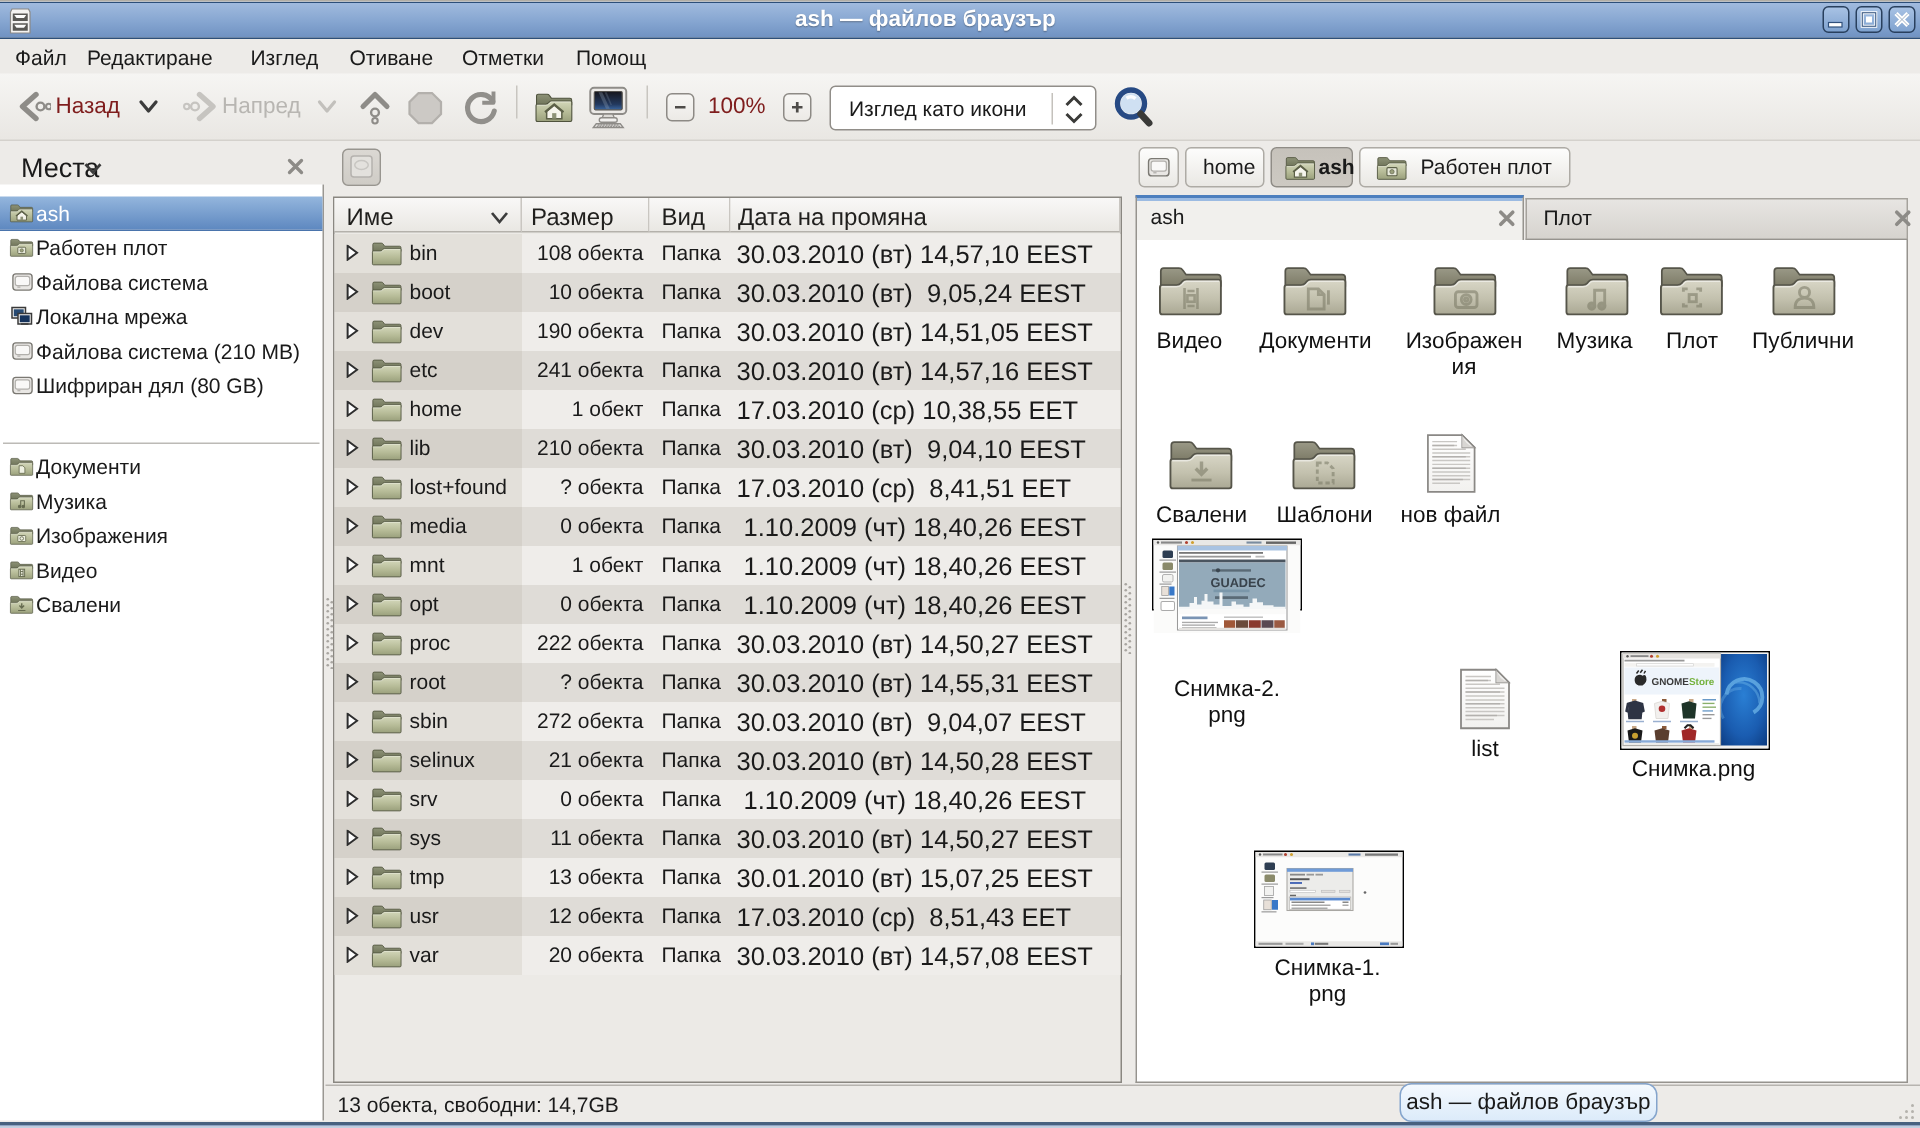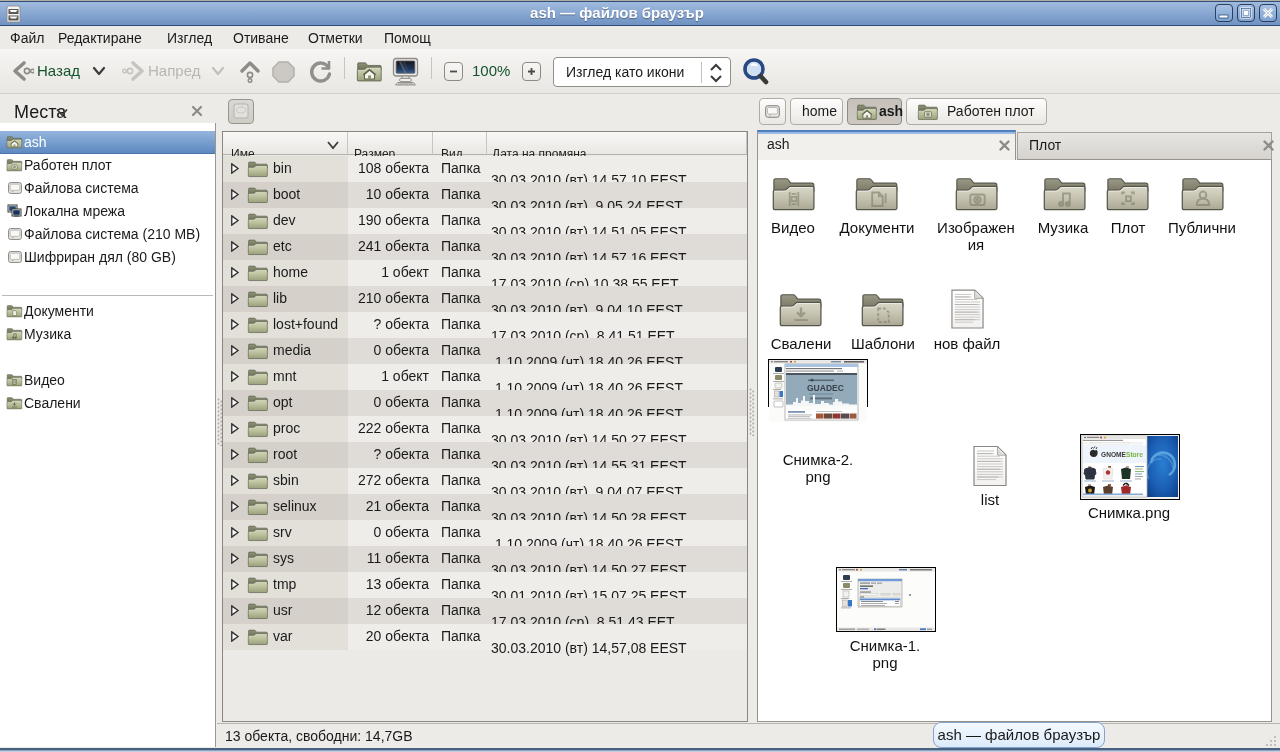--- a/index.html
+++ b/index.html
@@ -5,41 +5,41 @@
 html,body{width:1280px;height:752px;overflow:hidden}
 body{font-family:"Liberation Sans",sans-serif;font-size:13px;color:#1a1a1a;background:#edebe8;position:relative}
 .abs{position:absolute}
 .titlebar{left:0;top:0;width:1280px;height:26px;background:linear-gradient(#a3bcdf,#86a6d1 55%,#7092c2);border-top:1px solid #b2aea6;border-bottom:1px solid #2d4f79;box-shadow:inset 0 1px 0 #2d4f79,inset 0 2px 0 #9fb9de}
 .titlebar .tt{position:absolute;left:0;width:1234px;top:3px;text-align:center;color:#fff;font-weight:bold;font-size:15px;text-shadow:0 1px 1px rgba(0,0,0,.35)}
 .wbtn{position:absolute;top:3px;width:18px;height:18px;border:1px solid #29405e;border-radius:4px;background:linear-gradient(#a8c2e4,#7fa2cf)}
 .menubar{left:0;top:27px;width:1280px;height:22px;background:#edebe8}
 .menubar span{position:absolute;top:3px;font-size:14px}
 .toolbar{left:0;top:49px;width:1280px;height:45px;background:linear-gradient(#f6f5f3,#e9e7e3);border-bottom:1px solid #d4d1cc}
 .tsep{position:absolute;top:57px;width:1px;height:22px;background:#c8c5c0}
-.tbtxt{position:absolute;font-size:14px;color:#14532d}
+.tbtxt{position:absolute;font-size:14px;color:#7f1d1d}
 .graytxt{color:#b8b6b2}
 .sqbtn{position:absolute;width:19px;height:19px;border:1px solid #8d8a85;border-radius:4px;background:linear-gradient(#f7f6f4,#eceae6)}
 .combo{position:absolute;left:553px;top:57px;width:178px;height:30px;background:#fff;border:1px solid #918e89;border-radius:4px}
 .combo .ctext{position:absolute;left:12px;top:6px;font-size:14px}
 .crumbbtn{position:absolute;top:98px;height:27px;border:1px solid #aeaba5;border-radius:4px;background:linear-gradient(#fdfdfc,#eae8e4)}
 .crumbbtn.pressed{background:linear-gradient(#c6c2bb,#cdc9c2);border-color:#8f8c86}
 .sidebar-hdr{left:0;top:99px;width:216px;height:24px;background:#edebe8}
 .sidebar{left:0;top:123px;width:216px;height:624px;background:#fff;border-right:1px solid #9a9792}
 .srow{position:absolute;left:0;width:215px;height:23px}
 .srow .lbl{position:absolute;left:24px;top:3px;font-size:14px}
 .ssel{background:linear-gradient(#94b6dd,#5e88c0);border-bottom:1px solid #4a74ac}
 .ssel .lbl{color:#fff}
 .listpane{left:222px;top:131px;width:526px;height:591px;border:1px solid #8a8781;background:#eceae6}
 .lhdr{position:absolute;left:0;top:0;height:23px;background:linear-gradient(#f9f8f7,#e9e7e3);border-right:1px solid #c9c6c1;border-bottom:1px solid #b4b1ab}
-.lhdr span{position:absolute;top:15px;font-size:12px;color:#201f1d}
+.lhdr span{position:absolute;top:5px;font-size:16px;color:#201f1d}
 .lrow{position:absolute;left:0;width:524px;height:26px}
 .lrow .nm{position:absolute;left:50px;top:4px;font-size:14px}
 .lrow .sz{position:absolute;left:126px;top:4px;width:80px;text-align:right;font-size:14px}
 .lrow .tp{position:absolute;left:218px;top:4px;font-size:14px}
-.lrow .dt{position:absolute;left:268px;top:16px;font-size:14px;white-space:pre}
+.lrow .dt{position:absolute;left:268px;top:4px;font-size:17px;white-space:pre}
 .tab-active{left:757px;top:130px;width:259px;height:30px;background:#f1f0ed;border:1px solid #96938e;border-bottom:none;border-top:2px solid #4d7fbe;box-shadow:inset 0 2px 0 #9cbbe2}
 .tab-inactive{left:1017px;top:132px;width:255px;height:28px;background:linear-gradient(#e7e5e2,#d6d3ce);border:1px solid #a5a29c;border-bottom:1px solid #96938e}
 .iconview{left:757px;top:160px;width:515px;height:562px;background:#fff;border:1px solid #96938e;border-top:none}
 .ilabel{position:absolute;font-size:15px;color:#111;text-align:center;line-height:16.5px}
 .statusband{left:217px;top:723px;width:1063px;height:25px;background:#edebe8;border-top:1px solid #b7b4af}
 .thumb{position:absolute;border:1px solid #000;background:#fff}
 .tasklist{position:absolute;left:933px;top:722px;width:172px;height:26px;background:linear-gradient(#f4f9fe,#dcebfa);border:1px solid #84a4cc;border-radius:8px;text-align:center;font-size:15px;padding-top:3px}
 </style></head><body>
 
 <svg width="0" height="0" style="position:absolute">
@@ -396,20 +396,26 @@
 <svg class="abs" style="left:6px;top:4px" width="17" height="14">
         <use href="#sfdoc"></use>
       </svg>
 <span class="lbl">Документи</span>
     </div>
 <div class="srow" style="top:200px">
 <svg class="abs" style="left:6px;top:4px" width="17" height="14">
         <use href="#sfmus"></use>
       </svg>
 <span class="lbl">Музика</span>
+    </div>
+<div class="srow" style="top:223px">
+<svg class="abs" style="left:6px;top:4px" width="17" height="14">
+        <use href="#sfpic"></use>
+      </svg>
+<span class="lbl">Изображения</span>
     </div>
 <div class="srow" style="top:246px">
 <svg class="abs" style="left:6px;top:4px" width="17" height="14">
         <use href="#sfvid"></use>
       </svg>
 <span class="lbl">Видео</span>
     </div>
 <div class="srow" style="top:269px">
 <svg class="abs" style="left:6px;top:4px" width="17" height="14">
         <use href="#sfdl"></use>

